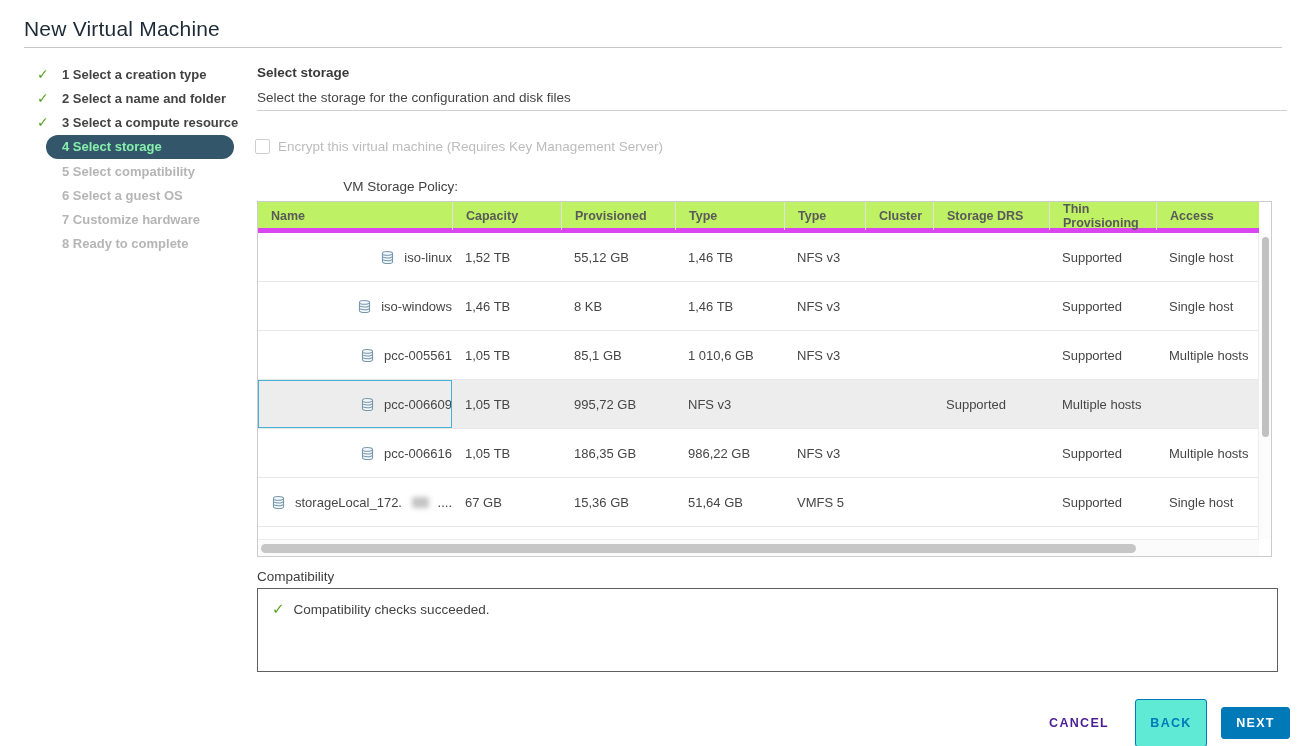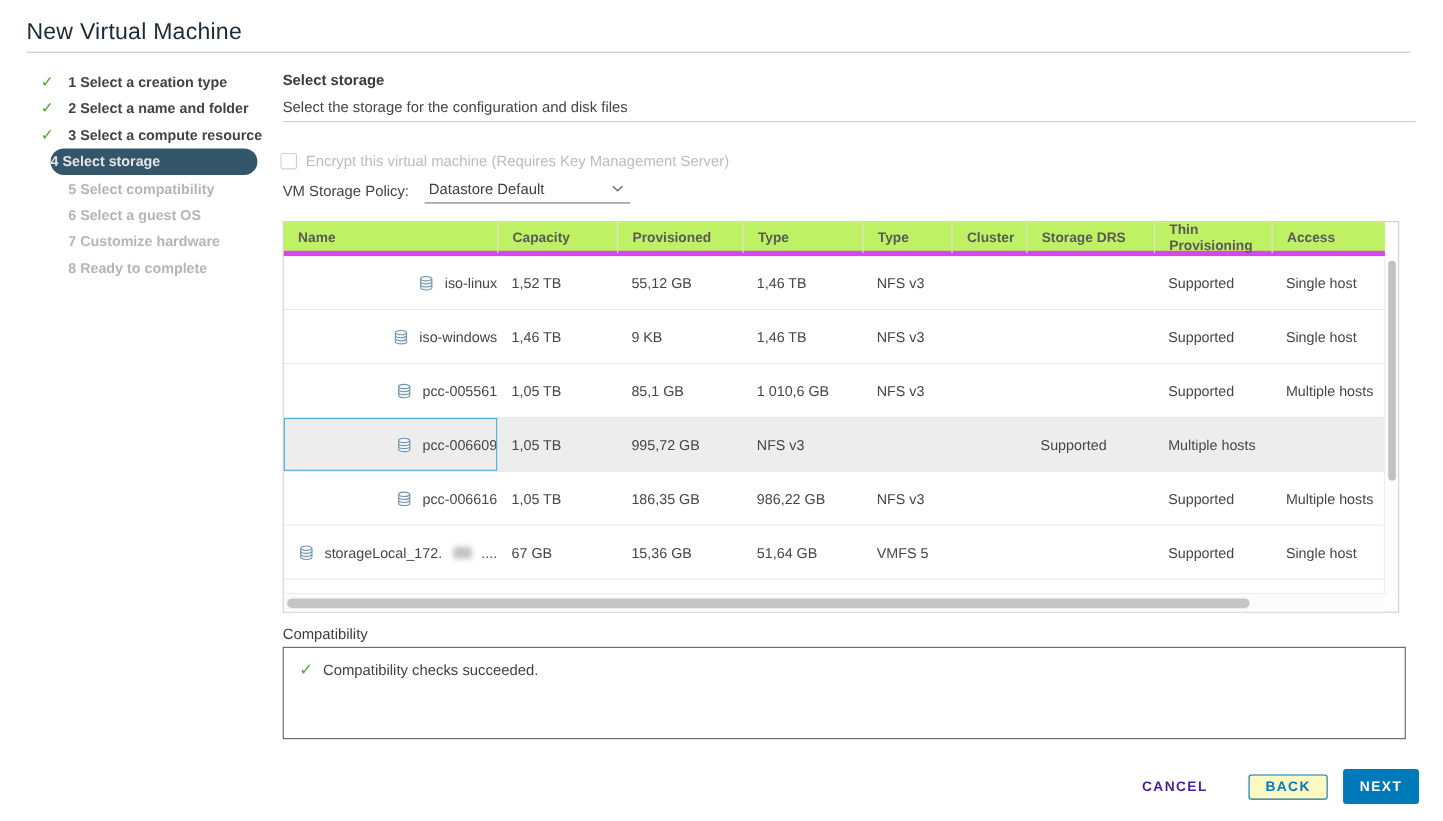--- a/index.html
+++ b/index.html
@@ -13,32 +13,32 @@
 
   
   .steps { position:absolute; left:24px; top:62px; width:232px; }
   .step { position:relative; height:24px; display:flex; align-items:center; font-size:13px; font-weight:700; }
   .step .check { position:absolute; left:13px; color:#5aa527; font-size:14px; font-weight:700; }
   .step .step-label { padding-left:38px; }
   .step.done .step-label { color:#434343; cursor:pointer; }
   .step.pending .step-label { color:#b5b5b5; }
   .step.active { height:25px; }
   .step.active .pill { margin-left:22px; width:188px; height:24px; background:#33566b; border-radius:12px; display:flex; align-items:center; }
-  .step.active .step-label { color:#e5e5e5; padding-left:0; }
+  .step.active .step-label { color:#86efac; padding-left:16px; }
 
   
   .content-heading { position:absolute; left:257px; top:65px; font-size:13.5px; font-weight:700; color:#3a3a3a; }
   .content-subheading { position:absolute; left:257px; top:90px; font-size:13.5px; color:#454545; }
   .content-divider { position:absolute; left:257px; right:25px; top:110px; height:1px; background:#cfcfcf; }
 
   
   .encrypt-row { position:absolute; left:255px; top:139px; display:flex; align-items:center; gap:8px; }
   .encrypt-checkbox { width:15px; height:15px; border:1px solid #cfcfcf; border-radius:2px; background:#fff; }
   .encrypt-label { font-size:13.5px; color:#bcbcbc; }
-  .policy-row { position:absolute; left:257px; top:164px; display:flex; align-items:flex-end; }
+  .policy-row { position:absolute; left:257px; top:179px; display:flex; align-items:flex-end;flex-direction:column; }
   .policy-label { font-size:13.5px; color:#424242; padding-bottom:4px; }
   .policy-select { margin-left:14px; width:187px; display:flex; align-items:center; justify-content:space-between; border-bottom:1px solid #767676; padding:0 6px 5px 4px; cursor:pointer; }
   .policy-value { font-size:13.5px; color:#404040; }
 
   
   .ds-table { position:absolute; left:257px; top:201px; width:1015px; height:356px; border:1px solid #cccccc; background:#fff; }
   .cols { display:grid; grid-template-columns:194px 109px 114px 109px 81px 68px 116px 107px 103px; }
   .thead { width:1001px; height:31px; background:#bef264; border-bottom:5px solid #d946ef; }
   .hcell { display:flex; align-items:center; padding-left:13px; font-size:12.5px; font-weight:700; color:#5a5a5a; border-left:1px solid #e1e1e1; cursor:pointer; }
   .hcell:first-child { border-left:none; }
@@ -58,21 +58,21 @@
 
   
   .compat-label { position:absolute; left:257px; top:569px; font-size:13.5px; color:#3d3d3d; }
   .compat-box { position:absolute; left:257px; top:588px; width:1021px; height:84px; border:1px solid #5f5f5f; background:#fff; }
   .compat-msg { display:flex; align-items:center; gap:9px; padding:11px 14px; font-size:13.5px; color:#424242; }
   .compat-check { color:#5aa527; font-size:15px; font-weight:700; }
 
   
   .footer { position:absolute; right:22px; top:699px; display:flex; align-items:center; }
   .btn-cancel { background:none; border:none; color:#4c1d95; font-family:inherit; font-size:12.5px; font-weight:700; letter-spacing:1.3px; cursor:pointer; padding:8px 10px; }
-  .btn-back { margin-left:27px; width:72px; height:23px; background:#fef9c3; border:1px solid #0079b8; border-radius:3px; color:#0079b8; font-family:inherit; font-size:12.5px; font-weight:700; letter-spacing:1.3px; cursor:pointer; }
+  .btn-back { margin-left:16px; width:72px; height:48px; background:#5eead4; border:1px solid #0079b8; border-radius:3px; color:#0079b8; font-family:inherit; font-size:12.5px; font-weight:700; letter-spacing:1.3px; cursor:pointer; }
   .btn-next { margin-left:14px; width:69px; height:32px; background:#0079b8; border:1px solid #0079b8; border-radius:3px; color:#ffffff; font-family:inherit; font-size:12.5px; font-weight:700; letter-spacing:1.3px; cursor:pointer; }
 </style>
 </head>
 <body>
 
 <div class="page">
 
   <div class="wizard-title">New Virtual Machine</div>
   <div class="title-divider"></div>
 
@@ -169,21 +169,21 @@
     <svg width="15" height="15" viewBox="0 0 16 16">
       <path d="M2.6 3.6 C2.6 2.4 5.0 1.5 8 1.5 C11 1.5 13.4 2.4 13.4 3.6 V12.4 C13.4 13.6 11 14.5 8 14.5 C5 14.5 2.6 13.6 2.6 12.4 Z" fill="#f3f8fb" stroke="#7595ab" stroke-width="1.1"></path>
       <path d="M2.6 3.6 C2.6 4.8 5.0 5.7 8 5.7 C11 5.7 13.4 4.8 13.4 3.6" fill="none" stroke="#7595ab" stroke-width="1.1"></path>
       <path d="M2.6 6.5 C2.6 7.7 5.0 8.6 8 8.6 C11 8.6 13.4 7.7 13.4 6.5" fill="none" stroke="#7595ab" stroke-width="1.1"></path>
       <path d="M2.6 9.4 C2.6 10.6 5.0 11.5 8 11.5 C11 11.5 13.4 10.6 13.4 9.4" fill="none" stroke="#7595ab" stroke-width="1.1"></path>
     </svg>
   </span>
 <span>iso-windows</span>
           </div>
           <div class="cell">1,46 TB</div>
-          <div class="cell">9 KB</div>
+          <div class="cell">8 KB</div>
           <div class="cell">1,46 TB</div>
           <div class="cell">NFS v3</div>
           <div class="cell"></div>
           <div class="cell"></div>
           <div class="cell">Supported</div>
           <div class="cell">Single host</div>
         </div>
         <div class="trow cols">
           <div class="cell name-cell">
   <span class="ds-icon">

